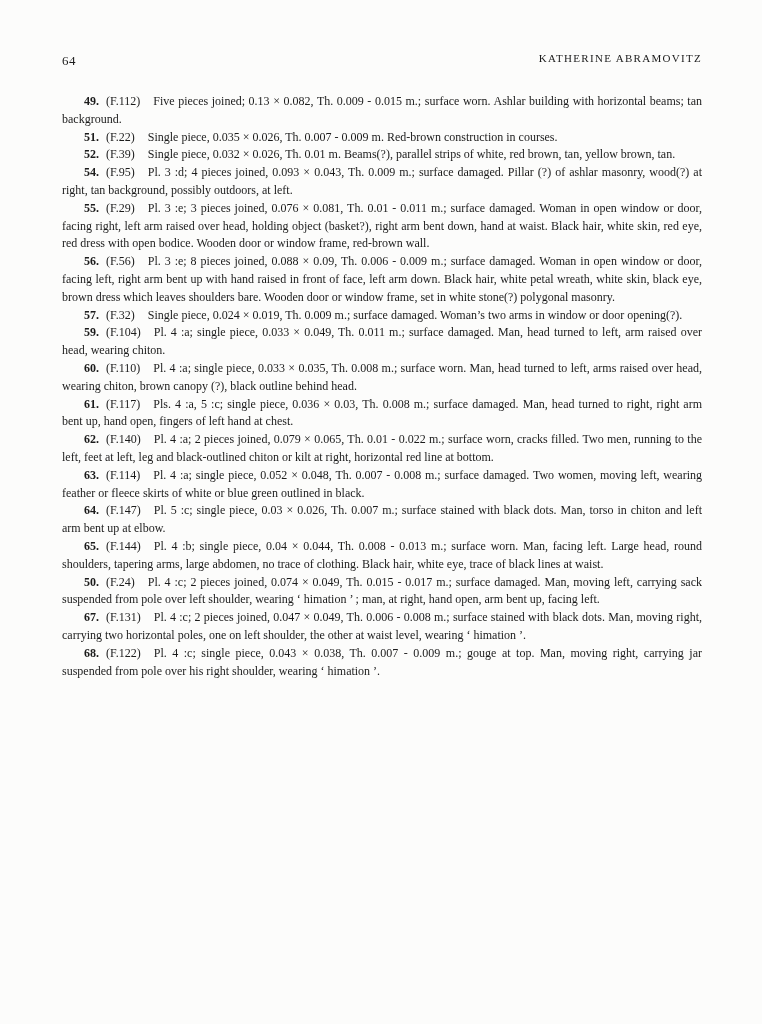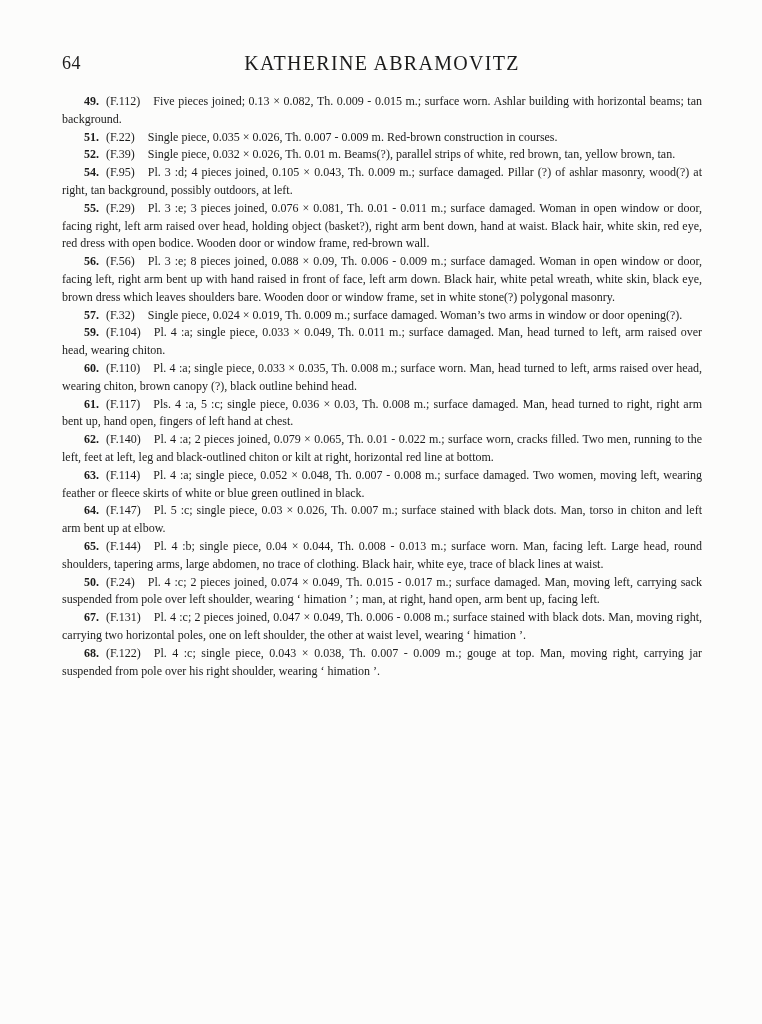--- a/index.html
+++ b/index.html
@@ -18,26 +18,26 @@
   }
   .running-head {
     position: relative;
     width: 640px;
     height: 20px;
     margin-bottom: 21px;
   }
   .page-num {
     position: absolute;
     left: 0; top: 1px;
-    font-size: 18px;
+    font-size: 13px;
     letter-spacing: 0.5px;
   }
   .head-title {
-    text-align: center;
-    font-size: 20px;
+    text-align: right;
+    font-size: 11px;
     letter-spacing: 1.3px;
     white-space: nowrap;
   }
   .entries {
     width: 640px;
     font-size: 12px;
     line-height: 17.8px;
     text-align: justify;
   }
   .entry {
@@ -54,21 +54,21 @@
 
   <div class="running-head">
     <span class="page-num">64</span>
     <div class="head-title">KATHERINE ABRAMOVITZ</div>
   </div>
 
   <div class="entries">
     <p class="entry"><span class="num">49.</span><span class="ref">(F.112)</span><span class="desc">Five pieces joined; 0.13 × 0.082, Th. 0.009 - 0.015 m.; surface worn. Ashlar building with horizontal beams; tan background.</span></p>
     <p class="entry"><span class="num">51.</span><span class="ref">(F.22)</span><span class="desc">Single piece, 0.035 × 0.026, Th. 0.007 - 0.009 m. Red-brown construction in courses.</span></p>
     <p class="entry"><span class="num">52.</span><span class="ref">(F.39)</span><span class="desc">Single piece, 0.032 × 0.026, Th. 0.01 m. Beams(?), parallel strips of white, red brown, tan, yellow brown, tan.</span></p>
-    <p class="entry"><span class="num">54.</span><span class="ref">(F.95)</span><span class="desc">Pl. 3 :d; 4 pieces joined, 0.105 × 0.043, Th. 0.009 m.; surface damaged. Pillar (?) of ashlar masonry, wood(?) at right, tan background, possibly outdoors, at left.</span></p>
+    <p class="entry"><span class="num">54.</span><span class="ref">(F.95)</span><span class="desc">Pl. 3 :d; 4 pieces joined, 0.093 × 0.043, Th. 0.009 m.; surface damaged. Pillar (?) of ashlar masonry, wood(?) at right, tan background, possibly outdoors, at left.</span></p>
     <p class="entry"><span class="num">55.</span><span class="ref">(F.29)</span><span class="desc">Pl. 3 :e; 3 pieces joined, 0.076 × 0.081, Th. 0.01 - 0.011 m.; surface damaged. Woman in open window or door, facing right, left arm raised over head, holding object (basket?), right arm bent down, hand at waist. Black hair, white skin, red eye, red dress with open bodice. Wooden door or window frame, red-brown wall.</span></p>
     <p class="entry"><span class="num">56.</span><span class="ref">(F.56)</span><span class="desc">Pl. 3 :e; 8 pieces joined, 0.088 × 0.09, Th. 0.006 - 0.009 m.; surface damaged. Woman in open window or door, facing left, right arm bent up with hand raised in front of face, left arm down. Black hair, white petal wreath, white skin, black eye, brown dress which leaves shoulders bare. Wooden door or window frame, set in white stone(?) polygonal masonry.</span></p>
     <p class="entry"><span class="num">57.</span><span class="ref">(F.32)</span><span class="desc">Single piece, 0.024 × 0.019, Th. 0.009 m.; surface damaged. Woman’s two arms in window or door opening(?).</span></p>
     <p class="entry"><span class="num">59.</span><span class="ref">(F.104)</span><span class="desc">Pl. 4 :a; single piece, 0.033 × 0.049, Th. 0.011 m.; surface damaged. Man, head turned to left, arm raised over head, wearing chiton.</span></p>
     <p class="entry"><span class="num">60.</span><span class="ref">(F.110)</span><span class="desc">Pl. 4 :a; single piece, 0.033 × 0.035, Th. 0.008 m.; surface worn. Man, head turned to left, arms raised over head, wearing chiton, brown canopy (?), black outline behind head.</span></p>
     <p class="entry"><span class="num">61.</span><span class="ref">(F.117)</span><span class="desc">Pls. 4 :a, 5 :c; single piece, 0.036 × 0.03, Th. 0.008 m.; surface damaged. Man, head turned to right, right arm bent up, hand open, fingers of left hand at chest.</span></p>
     <p class="entry"><span class="num">62.</span><span class="ref">(F.140)</span><span class="desc">Pl. 4 :a; 2 pieces joined, 0.079 × 0.065, Th. 0.01 - 0.022 m.; surface worn, cracks filled. Two men, running to the left, feet at left, leg and black-outlined chiton or kilt at right, horizontal red line at bottom.</span></p>
     <p class="entry"><span class="num">63.</span><span class="ref">(F.114)</span><span class="desc">Pl. 4 :a; single piece, 0.052 × 0.048, Th. 0.007 - 0.008 m.; surface damaged. Two women, moving left, wearing feather or fleece skirts of white or blue green outlined in black.</span></p>
     <p class="entry"><span class="num">64.</span><span class="ref">(F.147)</span><span class="desc">Pl. 5 :c; single piece, 0.03 × 0.026, Th. 0.007 m.; surface stained with black dots. Man, torso in chiton and left arm bent up at elbow.</span></p>
     <p class="entry"><span class="num">65.</span><span class="ref">(F.144)</span><span class="desc">Pl. 4 :b; single piece, 0.04 × 0.044, Th. 0.008 - 0.013 m.; surface worn. Man, facing left. Large head, round shoulders, tapering arms, large abdomen, no trace of clothing. Black hair, white eye, trace of black lines at waist.</span></p>

